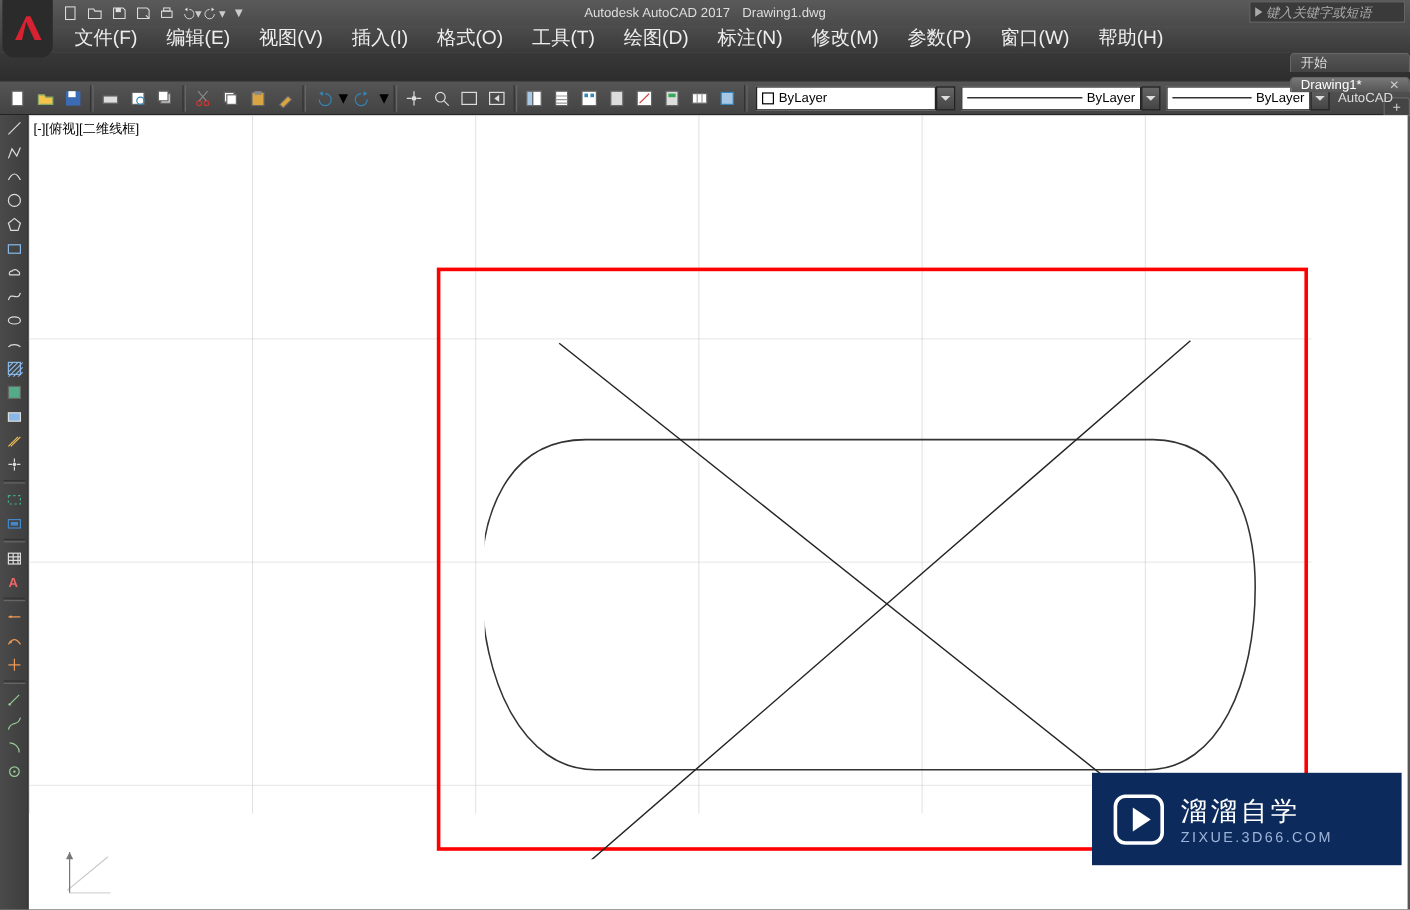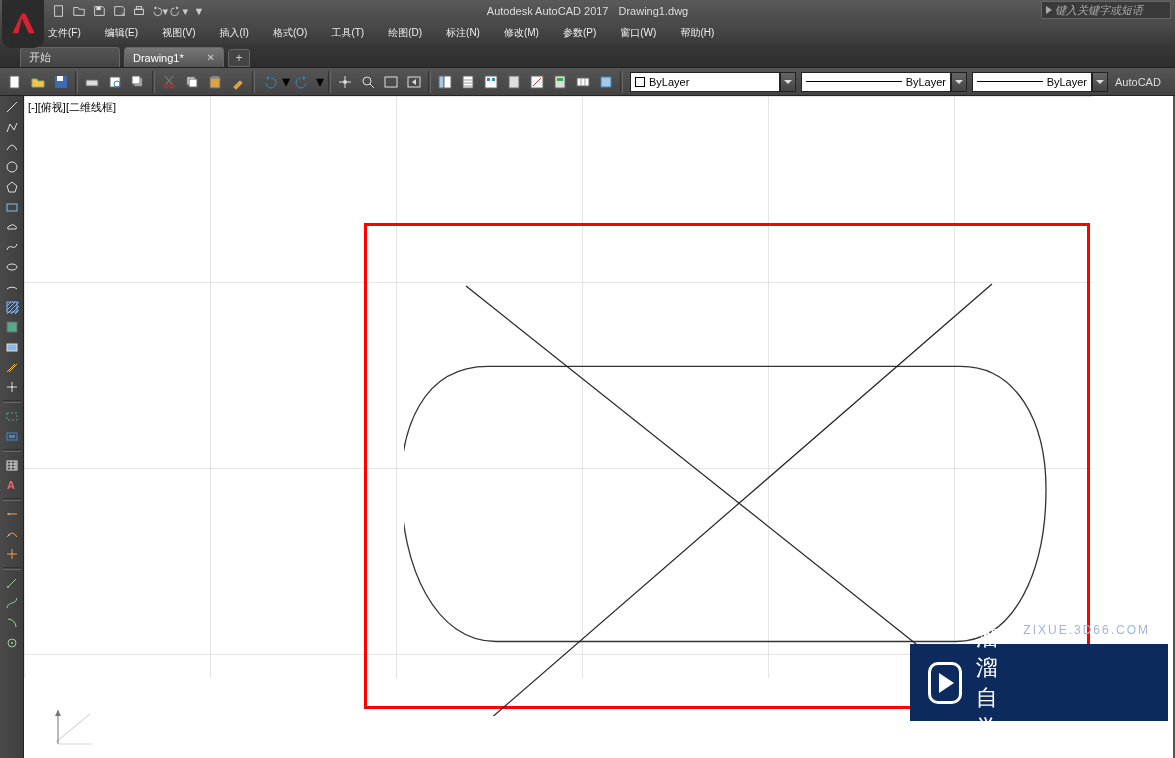--- a/index.html
+++ b/index.html
@@ -10,25 +10,25 @@
 .app-logo { width: 42px; height: 48px; background:#2b2b2b; border-radius:0 0 10px 10px; display:flex; align-items:center; justify-content:center; position:absolute; top:0; left:2px; z-index:50;}
 .app-logo svg { width:28px; height:28px; }
 .qat { margin-left: 50px; display:flex; gap:2px; align-items:center; }
 .qat .qbtn { width:18px; height:18px; display:flex; align-items:center; justify-content:center; color:#ccc; }
 .qat .qbtn svg { width:14px; height:14px; }
 .title-center { position:absolute; left:50%; transform:translateX(-50%); display:flex; gap:10px; }
 .search-box { position:absolute; right:4px; top:1px; width:130px; height:18px; background:#3a3a3a; border:1px solid #666; color:#999; font-size:11px; padding:0 4px; display:flex; align-items:center;}
 .search-box::before{content:""; width:0;height:0;border-top:4px solid transparent;border-bottom:4px solid transparent;border-left:6px solid #aaa; margin-right:3px;}
 
 
-.menubar { height: 22px; background: linear-gradient(#4c4c4c,#3a3a3a); display:flex; align-items:center; padding-left:36px; font-size:10px; color:#eee;text-align:center; }
+.menubar { height: 22px; background: linear-gradient(#4c4c4c,#3a3a3a); display:flex; align-items:center; padding-left:50px; font-size:16px; color:#eee;text-align:center; }
 .menubar .mitem { padding: 0 12px; line-height:22px; }
 
 
-.doctabs { height: 24px; background: linear-gradient(#383838,#2d2d2d); display:flex; align-items:flex-end; padding-left:20px; gap:4px; border-bottom:1px solid #222;}
+.doctabs { height: 24px; background: linear-gradient(#383838,#2d2d2d); display:flex; align-items:flex-end; padding-left:20px; gap:4px; border-bottom:1px solid #222;flex-direction:column;}
 .tab { height:20px; min-width:100px; background:linear-gradient(#555,#444); border-radius:4px 4px 0 0; display:flex; align-items:center; padding:0 8px; font-size:11px; color:#ddd; border:1px solid #666; border-bottom:none; position:relative;}
 .tab.active { background:linear-gradient(#777,#555); color:#fff;}
 .tab .tclose{ margin-left:auto; font-size:10px; color:#ccc;}
 .tab-add { width:22px; height:18px; background:#444; border-radius:3px 3px 0 0; display:flex; align-items:center; justify-content:center; color:#ccc; font-size:12px; border:1px solid #666;}
 
 
 .toolbar { height: 28px; background: linear-gradient(#555,#434343); display:flex; align-items:center; padding:0 4px; gap:1px; border-bottom:1px solid #222; flex-wrap:nowrap;}
 .tbtn { width:22px; height:22px; display:flex; align-items:center; justify-content:center; border:1px solid transparent; }
 .tbtn svg { width:16px; height:16px; }
 .tsep { width:3px; height:22px; border-left:1px solid #333; border-right:1px solid #666; margin:0 2px;}
@@ -51,21 +51,21 @@
 
 .canvas { flex:1; background:#fff; position:relative; overflow:hidden; border-right:2px solid #555;}
 .grid { position:absolute; inset:0;}
 .vlabel { position:absolute; top:4px; left:4px; font-size:11px; color:#000; font-weight:normal; background:transparent;}
 .redbox { position:absolute; border:3px solid #ff0000;}
 .drawing { position:absolute; }
 .ucs { position:absolute; bottom:6px; left:26px; }
 .watermark{ position:absolute; background:#0c2b5c; color:#fff; display:flex; align-items:center; padding:8px 18px; gap:14px;}
 .watermark .play{ width:42px;height:42px; border:3px solid #fff; border-radius:10px; display:flex; align-items:center; justify-content:center;}
 .watermark .play::after{content:"";border-top:10px solid transparent;border-bottom:10px solid transparent;border-left:15px solid #fff; margin-left:4px;}
-.watermark .txt{ display:flex; flex-direction:row; align-items:flex-start;}
+.watermark .txt{ display:flex; flex-direction:column; align-items:flex-start;}
 .watermark .cn{ font-size:22px; letter-spacing:3px; font-weight:500;}
 .watermark .en{ font-size:12px; letter-spacing:2px; color:#9fb4d8;}
 </style>
 </head>
 <body>
 
 <div class="titlebar">
   <div class="app-logo">
     <svg viewBox="0 0 24 24">
         <path d="M3 20 L11 3 L14 3 L22 20 L17 20 L11 7 L8 20 Z" fill="#d92231"></path>

